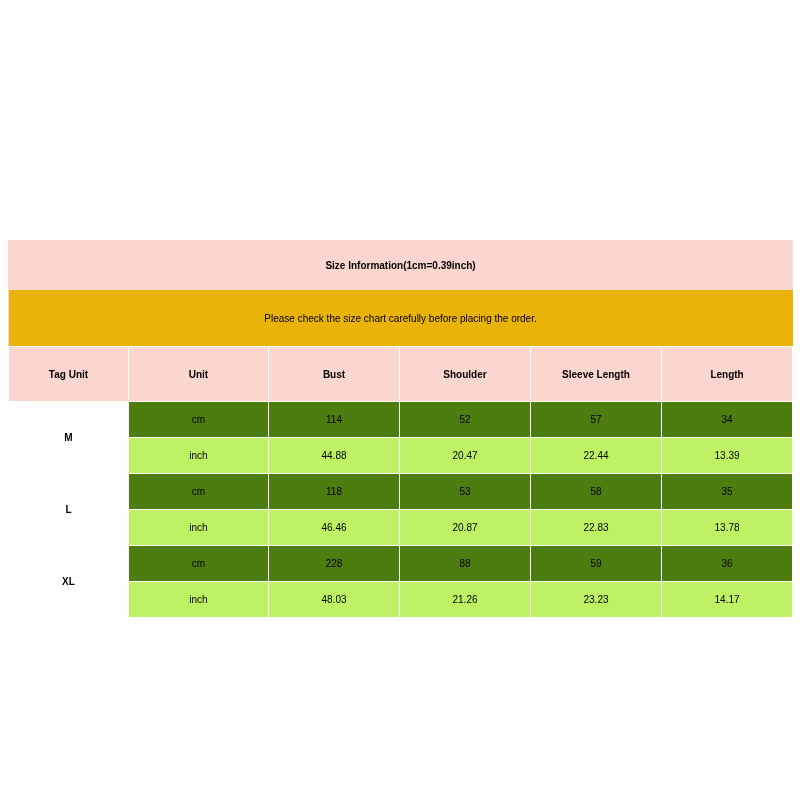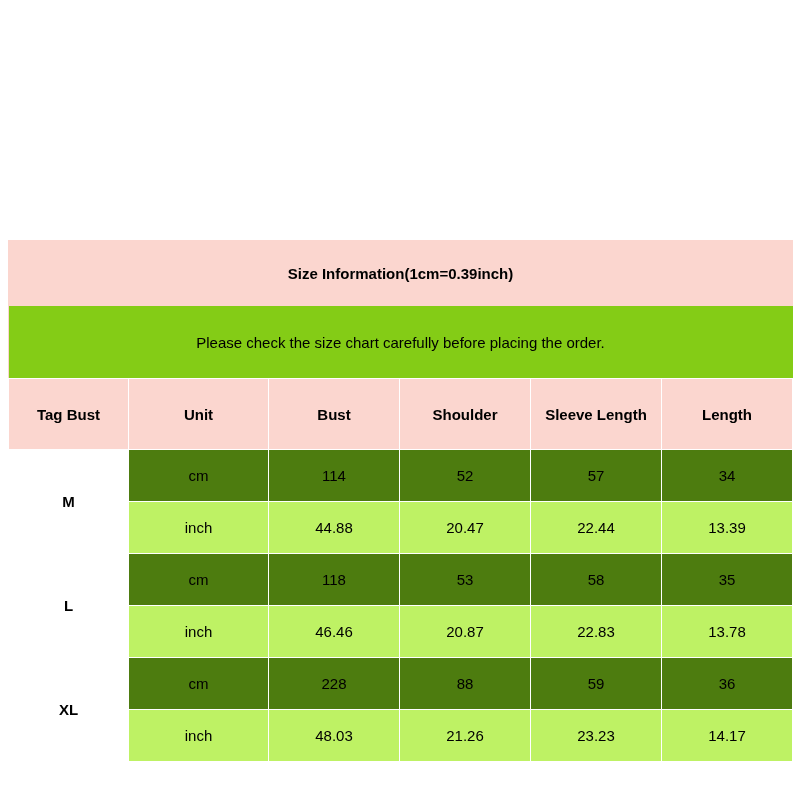--- a/index.html
+++ b/index.html
@@ -28,33 +28,33 @@
     width: 784px;
     border-collapse: collapse;
     table-layout: fixed;
     background: #fbd6cf;
   }
   table.size-table td {
     border: 1px solid #ffffff;
     text-align: center;
     vertical-align: middle;
     color: #000000;
-    font-size: 15px;
-    padding: 12px;
+    font-size: 10px;
+    padding: 4px;
     height: 27px;
   }
   .title-cell {
     background: #fbd6cf;
     font-weight: bold;
     font-size: 16px;
     height: 42px !important;
     border: none !important;
   }
   .subtitle-cell {
-    background: #84cc16;
+    background: #eab308;
     font-size: 16px;
     height: 48px !important;
     border: none !important;
   }
   .head-cell {
     background: #fbd6cf;
     font-weight: bold;
     font-size: 16px;
     height: 46px !important;
     border-top: 2px solid #ffffff;
@@ -105,21 +105,21 @@
         <col class="col-data">
       </colgroup>
       <tbody>
         <tr>
           <td class="title-cell" colspan="6">Size Information(1cm=0.39inch)</td>
         </tr>
         <tr>
           <td class="subtitle-cell" colspan="6">Please check the size chart carefully before placing the order.</td>
         </tr>
         <tr>
-          <td class="head-cell">Tag Bust</td>
+          <td class="head-cell">Tag Unit</td>
           <td class="head-cell">Unit</td>
           <td class="head-cell">Bust</td>
           <td class="head-cell">Shoulder</td>
           <td class="head-cell">Sleeve Length</td>
           <td class="head-cell">Length</td>
         </tr>
 
         <tr class="row-cm">
           <td class="tag-cell" rowspan="2">M</td>
           <td>cm</td>

